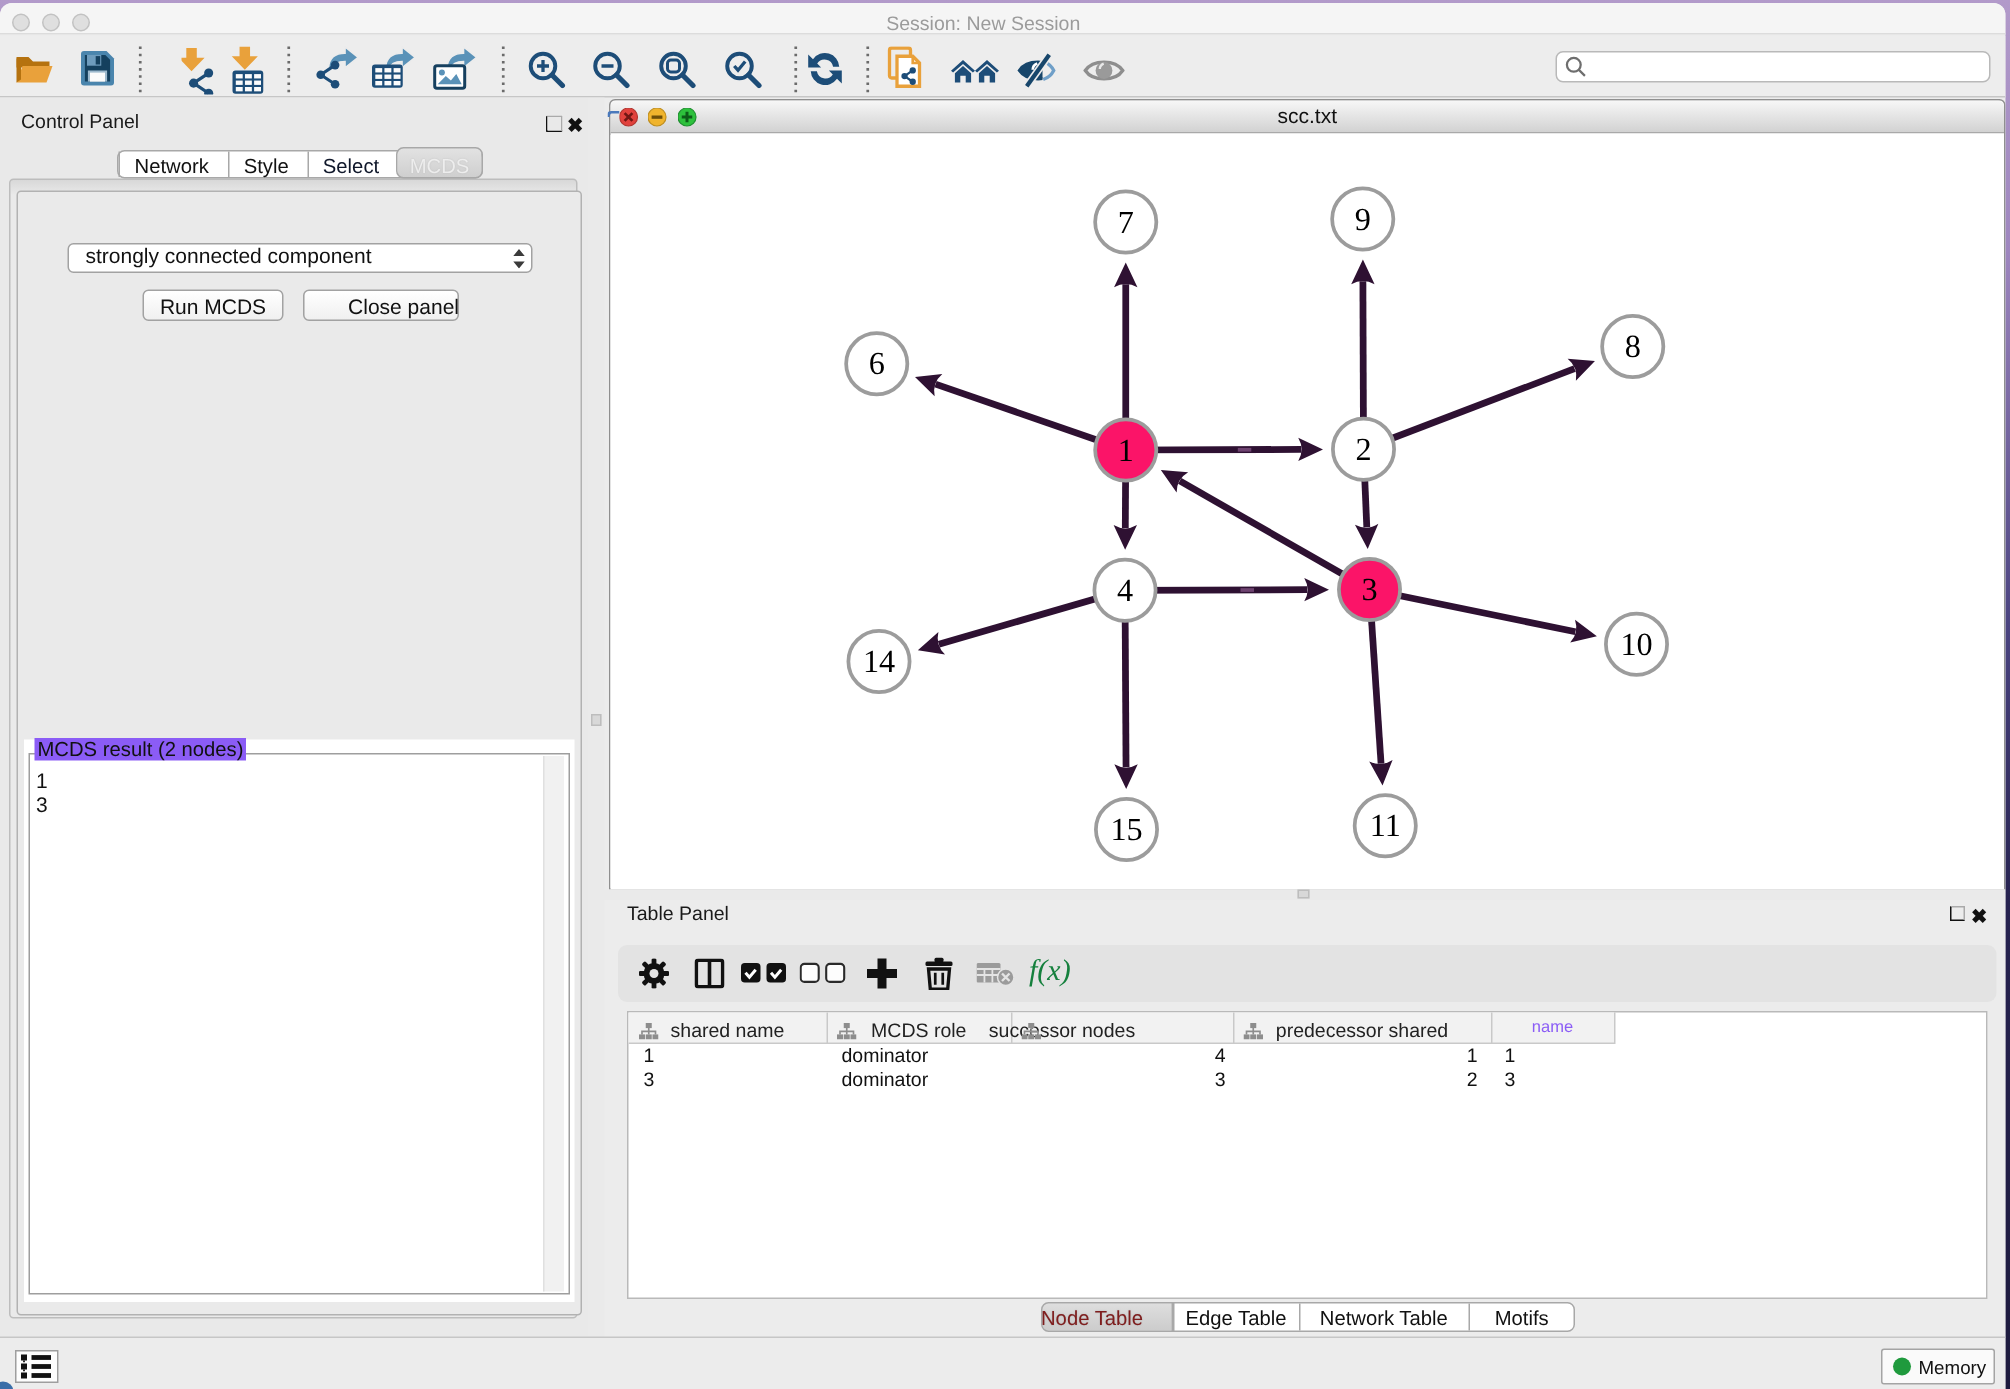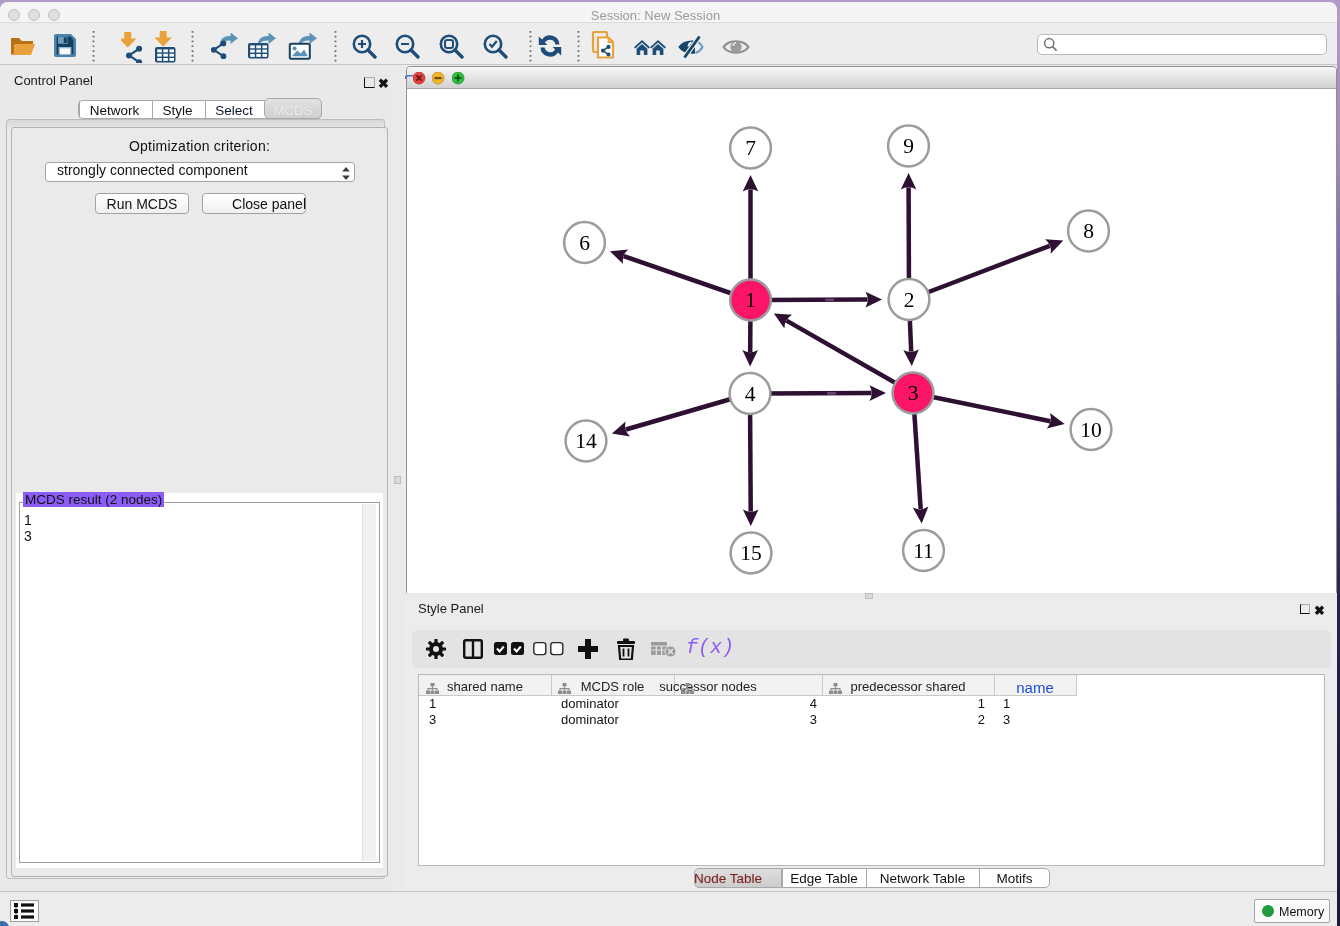--- a/index.html
+++ b/index.html
@@ -188,21 +188,20 @@
 <div style="position:absolute;left:11px;top:125px;width:377px;height:750px;background:#eaeaea;border:1px solid #b2b2b2;border-radius:3px"></div>
 <div style="position:absolute;left:78px;top:98px;width:244px;height:19px;background:#fff;border:1px solid #a8a8a8;border-radius:5px;"></div>
 <div style="position:absolute;left:264px;top:96px;width:58px;height:21px;background:linear-gradient(#e2e2e2,#cfcfcf);border:1px solid #a8a8a8;border-radius:5px"></div>
 <div class="txt" style="left:78px;top:101px;width:73px;text-align:center;font-size:13.5px;color:#111">Network</div>
 <div style="position:absolute;left:78.5px;top:99px;width:0;height:17px;border-left:1px solid #a8a8a8"></div>
 <div class="txt" style="left:151px;top:101px;width:53px;text-align:center;font-size:13.5px;color:#111">Style</div>
 <div style="position:absolute;left:151.5px;top:99px;width:0;height:17px;border-left:1px solid #a8a8a8"></div>
 <div class="txt" style="left:204px;top:101px;width:60px;text-align:center;font-size:13.5px;color:#0f172a">Select</div>
 <div style="position:absolute;left:204.5px;top:99px;width:0;height:17px;border-left:1px solid #a8a8a8"></div>
 <div class="txt" style="left:264px;top:101px;width:58px;text-align:center;font-size:13.5px;color:#ededed;text-shadow:0 0 1px #bbb">MCDS</div>
-<div class="txt" style="left:11px;top:136px;width:377px;text-align:center;font-size:14px;letter-spacing:0.25px;color:#111">Optimization criterion:</div>
 <div style="position:absolute;left:45px;top:160px;width:310px;height:20px;background:#fff;border:1px solid #a2a2a2;border-radius:4px"></div>
 <div class="txt" style="left:57px;top:160px;font-size:14px;color:#111">strongly connected component</div>
 <div style="position:absolute;left:341px;top:164px;"><svg width="10" height="13" viewBox="0 0 10 13" style="">
           <path d="M5 0 L8.8 4.6 H1.2 Z M5 13 L1.2 8.4 h7.6 Z" fill="#3b3b3b"></path>
         </svg></div>
 <div style="position:absolute;left:95px;top:191px;width:94px;height:21px;background:linear-gradient(#fff,#f0f0f0);border:1px solid #a2a2a2;border-radius:4px"></div>
 <div class="txt" style="left:95px;top:194px;width:94px;text-align:center;font-size:14px;color:#111">Run MCDS</div>
 <div style="position:absolute;left:202px;top:191px;width:104px;height:21px;background:linear-gradient(#fff,#f0f0f0);border:1px solid #a2a2a2;border-radius:4px"></div>
 <div class="txt" style="left:202px;top:194px;width:104px;text-align:right;font-size:14px;color:#111">Close panel</div>
 <div style="position:absolute;left:16px;top:491px;width:367px;height:375px;background:#fff"></div>
@@ -223,20 +222,21 @@
           <path d="M3.4 3.4 l5.2 5.2 M8.6 3.4 l-5.2 5.2" stroke="#701714" stroke-width="1.8"></path>
         </svg></div>
 <div style="position:absolute;left:432px;top:70px;"><svg width="14" height="14" viewBox="0 0 14 14" style="">
           <circle cx="6" cy="6" r="6" fill="#f0b42d" stroke="#c08f1f" stroke-width="0.8"></circle>
           <rect x="2.4" y="5" width="7.2" height="2.2" fill="#6e4f08"></rect>
         </svg></div>
 <div style="position:absolute;left:452px;top:70px;"><svg width="14" height="14" viewBox="0 0 14 14" style="">
           <circle cx="6" cy="6" r="6" fill="#2dc13c" stroke="#1f9130" stroke-width="0.8"></circle>
           <path d="M5 2.5 h2 v2.5 h2.5 v2 H7 v2.5 H5 V7 H2.5 V5 H5 Z" fill="#0c5c18"></path>
         </svg></div>
+<div class="txt" style="left:407px;top:67px;width:929px;text-align:center;font-size:14px;color:#111">scc.txt</div>
 <div style="position:absolute;left:407px;top:88px;width:929px;height:503px;background:#fff">
         <svg width="929" height="503" style="position:absolute;left:0;top:0">
 <line x1="343.5" y1="210.0" x2="343.5" y2="99.5" stroke="#2e1132" stroke-width="4.5"></line>
 <path d="M343.5,85.0 L351.3,101.5 Q343.5,97.0 335.7,101.5 Z" fill="#2e1132"></path>
 <line x1="343.5" y1="210.0" x2="216.7" y2="166.1" stroke="#2e1132" stroke-width="4.5"></line>
 <path d="M203.0,161.3 L221.2,159.4 Q214.4,165.3 216.1,174.1 Z" fill="#2e1132"></path>
 <line x1="343.5" y1="210.0" x2="460.5" y2="209.6" stroke="#2e1132" stroke-width="4.5"></line>
 <path d="M475.0,209.6 L458.5,217.4 Q463.0,209.6 458.5,201.8 Z" fill="#2e1132"></path>
 <line x1="343.5" y1="210.0" x2="343.2" y2="262.0" stroke="#2e1132" stroke-width="4.5"></line>
 <path d="M343.1,276.5 L335.4,260.0 Q343.2,264.5 351.0,260.0 Z" fill="#2e1132"></path>
@@ -282,21 +282,21 @@
 <text x="501.5" y="63.0" font-family="Liberation Serif" font-size="21.5" fill="#000" text-anchor="middle">9</text>
 <text x="684.0" y="346.5" font-family="Liberation Serif" font-size="21.5" fill="#000" text-anchor="middle">10</text>
 <text x="516.5" y="467.5" font-family="Liberation Serif" font-size="21.5" fill="#000" text-anchor="middle">11</text>
 <text x="179.0" y="358.0" font-family="Liberation Serif" font-size="21.5" fill="#000" text-anchor="middle">14</text>
 <text x="344.0" y="470.0" font-family="Liberation Serif" font-size="21.5" fill="#000" text-anchor="middle">15</text>
 </svg>
       </div>
 <div style="position:absolute;left:403px;top:591px;width:934px;height:7px;background:#eaeaea"></div>
 <div style="position:absolute;left:865px;top:591px;width:8px;height:6px;background:#d8d8d8;border:1px solid #bdbdbd"></div>
 <div style="position:absolute;left:403px;top:598px;width:934px;height:291px;background:#ececec"></div>
-<div class="txt" style="left:418px;top:599px;font-size:13px;color:#1a1a1a">Style Panel</div>
+<div class="txt" style="left:418px;top:599px;font-size:13px;color:#1a1a1a">Table Panel</div>
 <div style="position:absolute;left:1300px;top:602px;">
         <div style="width:10px;height:10px;border:1.5px solid #111;border-top-color:#aaa;border-right-color:#aaa"></div>
       </div>
 <div class="txt" style="left:1314px;top:601px;font-size:13px;font-weight:bold;color:#111">✖</div>
 <div style="position:absolute;left:412px;top:628px;width:919px;height:38px;background:#e3e3e3;border-radius:6px"></div>
 <div style="position:absolute;left:426px;top:637px;"><svg width="20" height="20" viewBox="0 0 20 20" style="">
           <g>
             <rect x="-1.6" y="-10.2" width="3.2" height="4.5" rx="1" fill="#111" transform="rotate(0 10 10) translate(10 10)"></rect>
             <rect x="-1.6" y="-10.2" width="3.2" height="4.5" rx="1" fill="#111" transform="rotate(45 10 10) translate(10 10)"></rect>
             <rect x="-1.6" y="-10.2" width="3.2" height="4.5" rx="1" fill="#111" transform="rotate(90 10 10) translate(10 10)"></rect>
@@ -331,21 +331,21 @@
           <rect x="7" y="0.5" width="6" height="3" rx="1" fill="#111"></rect>
           <path d="M3 8 h14 l-1.2 13.5 H4.2 Z" fill="none" stroke="#111" stroke-width="2.2"></path>
           <path d="M7.5 10.5 v8 M12.5 10.5 v8" stroke="#111" stroke-width="1.8"></path>
         </svg></div>
 <div style="position:absolute;left:651px;top:638px;"><svg width="26" height="18" viewBox="0 0 26 18" style="">
           <rect x="0" y="2" width="16" height="13" rx="1" fill="#9b9b9b"></rect>
           <path d="M0 6 h16 M0 10 h16 M5.3 6 v9 M10.6 6 v9" stroke="#e4e4e4" stroke-width="1.2"></path>
           <circle cx="19.5" cy="11.5" r="5.5" fill="#9b9b9b" stroke="#e4e4e4" stroke-width="1"></circle>
           <path d="M17 9 l5 5 M22 9 l-5 5" stroke="#e4e4e4" stroke-width="1.6"></path>
         </svg></div>
-<div class="txt" style="left:686px;top:634px;font-size:20px;font-style:italic;color:#8b5cf6;font-family:Liberation Mono, monospace">f(x)</div>
+<div class="txt" style="left:686px;top:634px;font-size:20px;font-style:italic;color:#15803d;font-family:Liberation Serif, serif">f(x)</div>
 <div style="position:absolute;left:418px;top:672px;width:907px;height:192px;background:#fff;border:1px solid #b9b9b9"></div>
 <div style="position:absolute;left:419px;top:673px;width:657px;height:21px;background:#f2f2f2;border-bottom:1px solid #c9c9c9"></div>
 <div style="position:absolute;left:551px;top:673px;width:0;height:21px;border-left:1px solid #c9c9c9"></div>
 <div class="txt" style="left:419px;top:677px;width:132px;text-align:center;font-size:13px;color:#222">shared name</div>
 <div style="position:absolute;left:426px;top:678px;"><svg width="13" height="11" viewBox="0 0 13 11" style="">
           <g fill="#8d8d8d">
             <rect x="4.5" y="0" width="4" height="3.4"></rect>
             <rect x="0" y="7.6" width="4" height="3.4"></rect>
             <rect x="4.5" y="7.6" width="4" height="3.4"></rect>
             <rect x="9" y="7.6" width="4" height="3.4"></rect>
@@ -379,21 +379,21 @@
 <div style="position:absolute;left:829px;top:678px;"><svg width="13" height="11" viewBox="0 0 13 11" style="">
           <g fill="#8d8d8d">
             <rect x="4.5" y="0" width="4" height="3.4"></rect>
             <rect x="0" y="7.6" width="4" height="3.4"></rect>
             <rect x="4.5" y="7.6" width="4" height="3.4"></rect>
             <rect x="9" y="7.6" width="4" height="3.4"></rect>
             <path d="M6.5 3.4 v2 M2 7.6 v-2 h9 v2 M6.5 5.6 v2" stroke="#8d8d8d" stroke-width="1.1" fill="none"></path>
           </g>
         </svg></div>
 <div style="position:absolute;left:1076px;top:673px;width:0;height:21px;border-left:1px solid #c9c9c9"></div>
-<div class="txt" style="left:994px;top:677px;width:82px;text-align:center;font-size:15px;color:#1d4ed8">name</div>
+<div class="txt" style="left:994px;top:677px;width:82px;text-align:center;font-size:11px;color:#8b5cf6">name</div>
 <div class="txt" style="left:429px;top:694px;font-size:13px;color:#111">1</div>
 <div class="txt" style="left:561px;top:694px;font-size:13px;color:#111">dominator</div>
 <div class="txt" style="left:674px;top:694px;width:143px;text-align:right;font-size:13px;color:#111">4</div>
 <div class="txt" style="left:822px;top:694px;width:163px;text-align:right;font-size:13px;color:#111">1</div>
 <div class="txt" style="left:1003px;top:694px;font-size:13px;color:#111">1</div>
 <div class="txt" style="left:429px;top:710px;font-size:13px;color:#111">3</div>
 <div class="txt" style="left:561px;top:710px;font-size:13px;color:#111">dominator</div>
 <div class="txt" style="left:674px;top:710px;width:143px;text-align:right;font-size:13px;color:#111">3</div>
 <div class="txt" style="left:822px;top:710px;width:163px;text-align:right;font-size:13px;color:#111">2</div>
 <div class="txt" style="left:1003px;top:710px;font-size:13px;color:#111">3</div>

